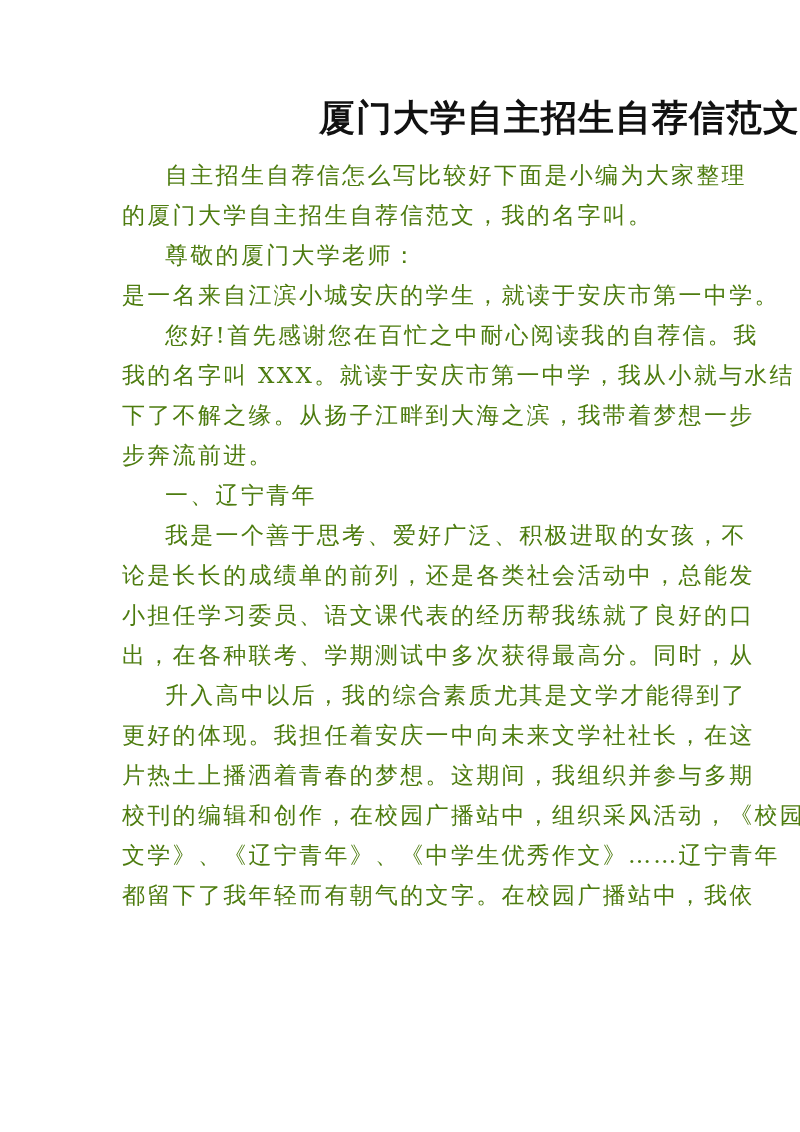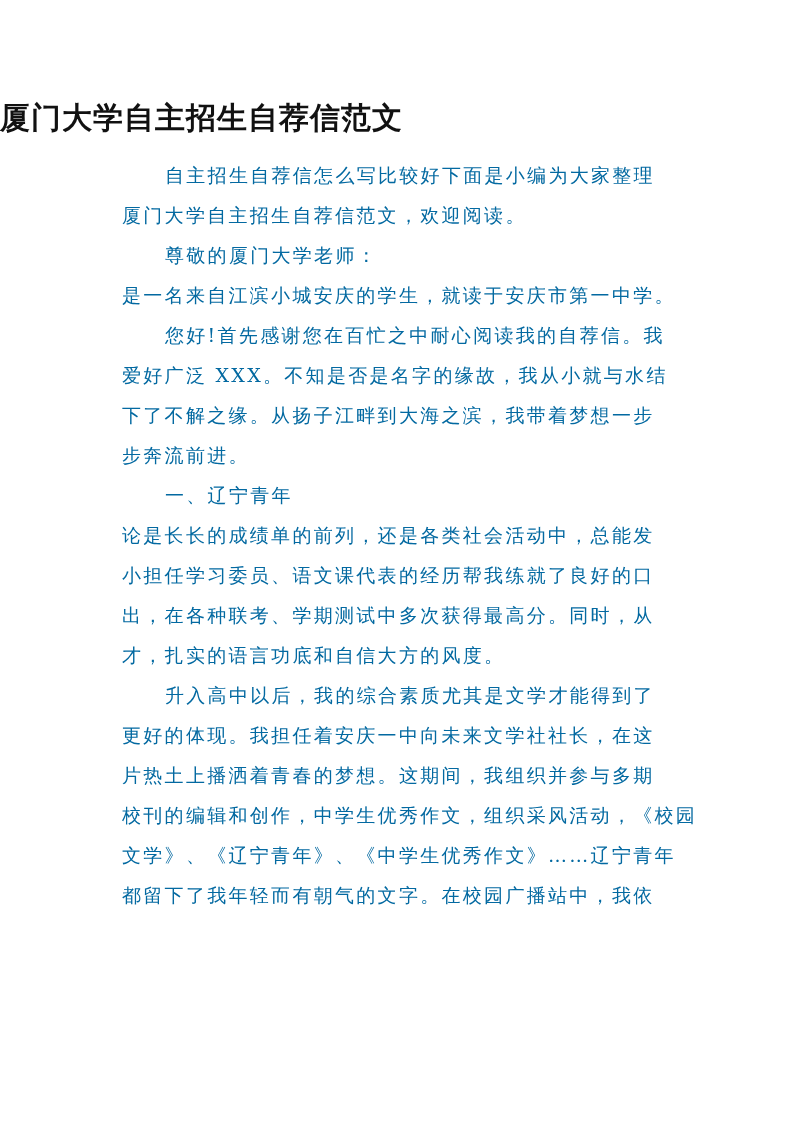--- a/index.html
+++ b/index.html
@@ -20,67 +20,67 @@
       left: 0; top: 0;
       width: 800px;
       height: 1132px;
       background: #ffffff;
     }
     .title {
       position: absolute;
       left: 0;
       top: 96px;
       width: 800px;
-      text-align: left;
+      text-align: right;
       font-family: "DejaVu Sans", "Liberation Sans", sans-serif;
       font-weight: bold;
-      font-size: 30px;
+      font-size: 36px;
       line-height: 44px;
       letter-spacing: 1px;
       color: #111111;
     }
     .body-text {
       position: absolute;
       left: 122px;
       top: 155px;
       width: 540px;
     }
     .line {
       display: block;
       height: 40px;
       line-height: 40px;
-      font-size: 19px;
+      font-size: 23px;
       white-space: nowrap;
       letter-spacing: 2.3px;
-      color: #0369a1;
+      color: #4d7c0f;
     }
     .line.indent {
       padding-left: 43px;
     }
   </style>
 </head>
 <body>
 
 <div class="page">
   <div class="title">厦门大学自主招生自荐信范文</div>
 
   <div class="body-text">
     <span class="line indent">自主招生自荐信怎么写比较好下面是小编为大家整理</span>
-    <span class="line">厦门大学自主招生自荐信范文，欢迎阅读。</span>
+    <span class="line">的厦门大学自主招生自荐信范文，我的名字叫。</span>
     <span class="line indent">尊敬的厦门大学老师：</span>
     <span class="line">是一名来自江滨小城安庆的学生，就读于安庆市第一中学。</span>
     <span class="line indent">您好!首先感谢您在百忙之中耐心阅读我的自荐信。我</span>
-    <span class="line">爱好广泛 XXX。不知是否是名字的缘故，我从小就与水结</span>
+    <span class="line">我的名字叫 XXX。就读于安庆市第一中学，我从小就与水结</span>
     <span class="line">下了不解之缘。从扬子江畔到大海之滨，我带着梦想一步</span>
     <span class="line">步奔流前进。</span>
     <span class="line indent">一、辽宁青年</span>
+    <span class="line indent">我是一个善于思考、爱好广泛、积极进取的女孩，不</span>
     <span class="line">论是长长的成绩单的前列，还是各类社会活动中，总能发</span>
     <span class="line">小担任学习委员、语文课代表的经历帮我练就了良好的口</span>
     <span class="line">出，在各种联考、学期测试中多次获得最高分。同时，从</span>
-    <span class="line">才，扎实的语言功底和自信大方的风度。</span>
     <span class="line indent">升入高中以后，我的综合素质尤其是文学才能得到了</span>
     <span class="line">更好的体现。我担任着安庆一中向未来文学社社长，在这</span>
     <span class="line">片热土上播洒着青春的梦想。这期间，我组织并参与多期</span>
-    <span class="line">校刊的编辑和创作，中学生优秀作文，组织采风活动，《校园</span>
+    <span class="line">校刊的编辑和创作，在校园广播站中，组织采风活动，《校园</span>
     <span class="line">文学》、《辽宁青年》、《中学生优秀作文》……辽宁青年</span>
     <span class="line">都留下了我年轻而有朝气的文字。在校园广播站中，我依</span>
   </div>
 </div>
 
 </body></html>

